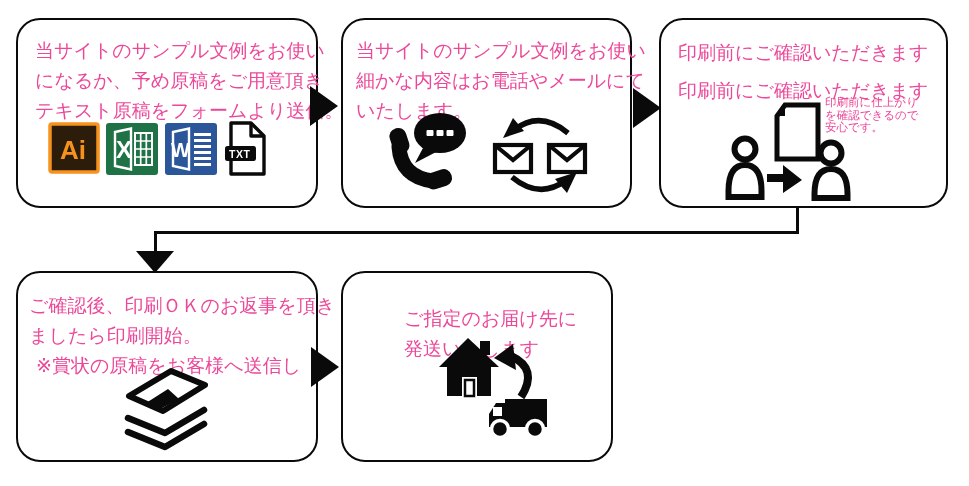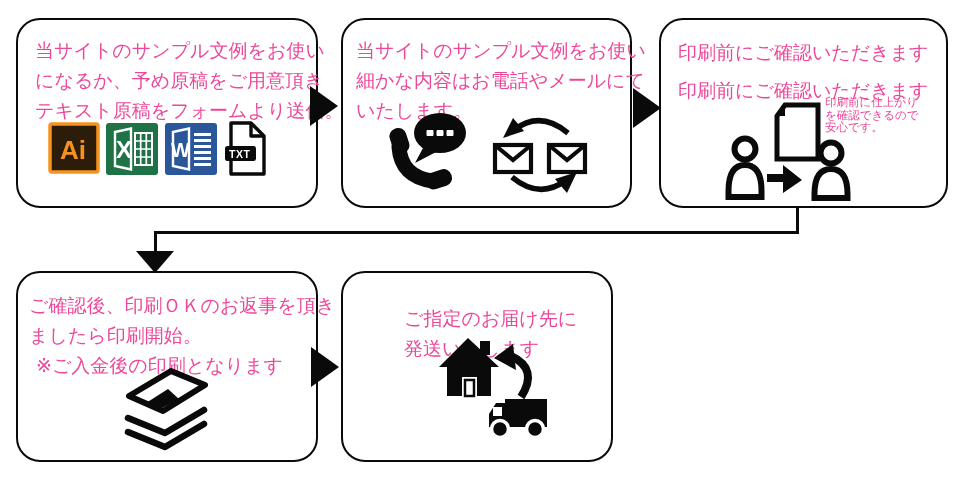--- a/index.html
+++ b/index.html
@@ -135,21 +135,21 @@
         <path d="M89.5 96 L89.5 92 Q89.5 67 106 67 Q122.5 67 122.5 92 L122.5 96 Z" fill="#ffffff" stroke="#0a0a0a" stroke-width="6"></path>
         <circle cx="106" cy="51" r="10.5" fill="#ffffff" stroke="#0a0a0a" stroke-width="6"></circle>
       </svg>
     </div>
   </section>
 
   <section class="box" style="left:16px;top:271px;width:302px;height:191px">
     <div class="tb" style="left:11px;top:18px">
       <div class="ln">ご確認後、印刷ＯＫのお返事を頂き</div>
       <div class="ln">ましたら印刷開始。</div>
-      <div class="ln" style="padding-left:7px">※ご入金後の印刷となります</div>
+      <div class="ln" style="padding-left:7px">※賞状の原稿をお客様へ送信し</div>
     </div>
 
     <div class="iconwrap" style="left:103px;top:93px">
       <svg width="90" height="86" viewBox="0 0 90 86">
         <polygon points="8,30 50,5 84,19 42,45" fill="#ffffff" stroke="#0a0a0a" stroke-width="6" stroke-linejoin="round"></polygon>
         <polygon points="25,37 47,23 58,33 39,43" fill="#0a0a0a"></polygon>
         <path d="M7 52 L44 67 L83 44" fill="none" stroke="#0a0a0a" stroke-width="6.5" stroke-linecap="round" stroke-linejoin="round"></path>
         <path d="M7 66 L44 81 L83 58" fill="none" stroke="#0a0a0a" stroke-width="6.5" stroke-linecap="round" stroke-linejoin="round"></path>
       </svg>
     </div>

